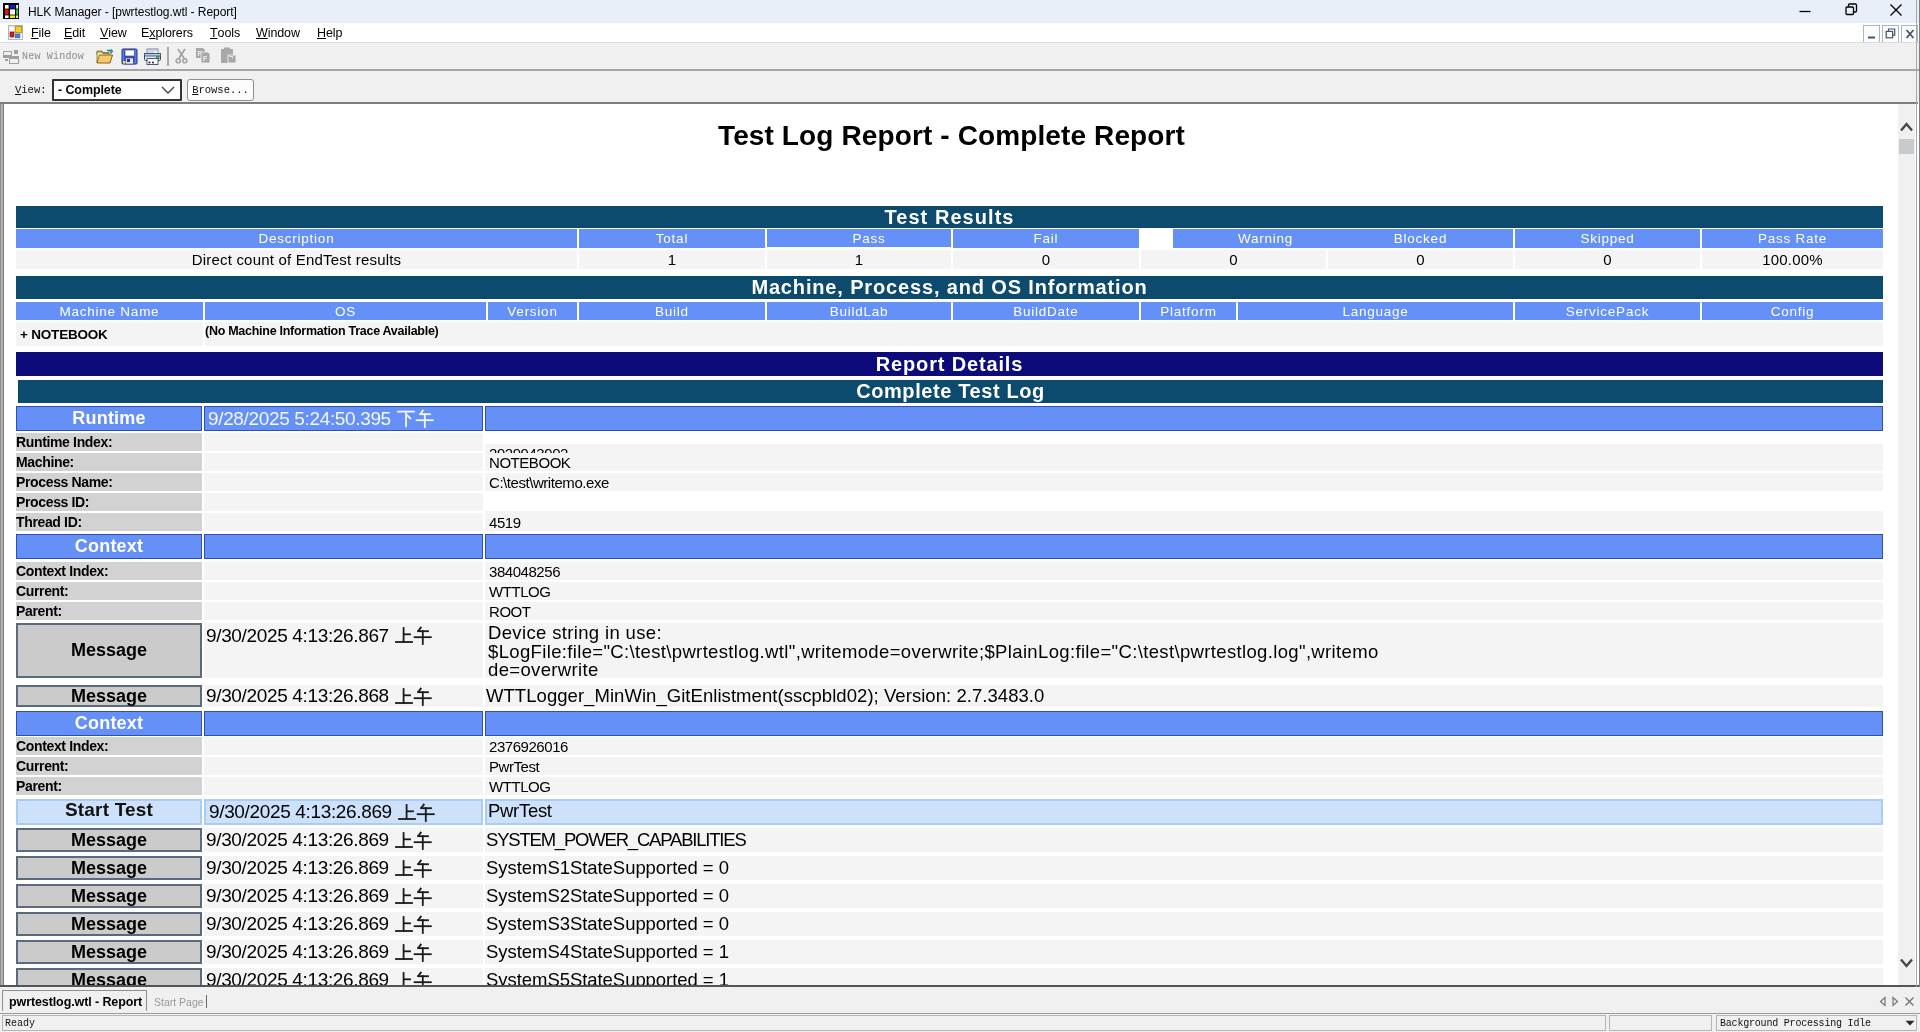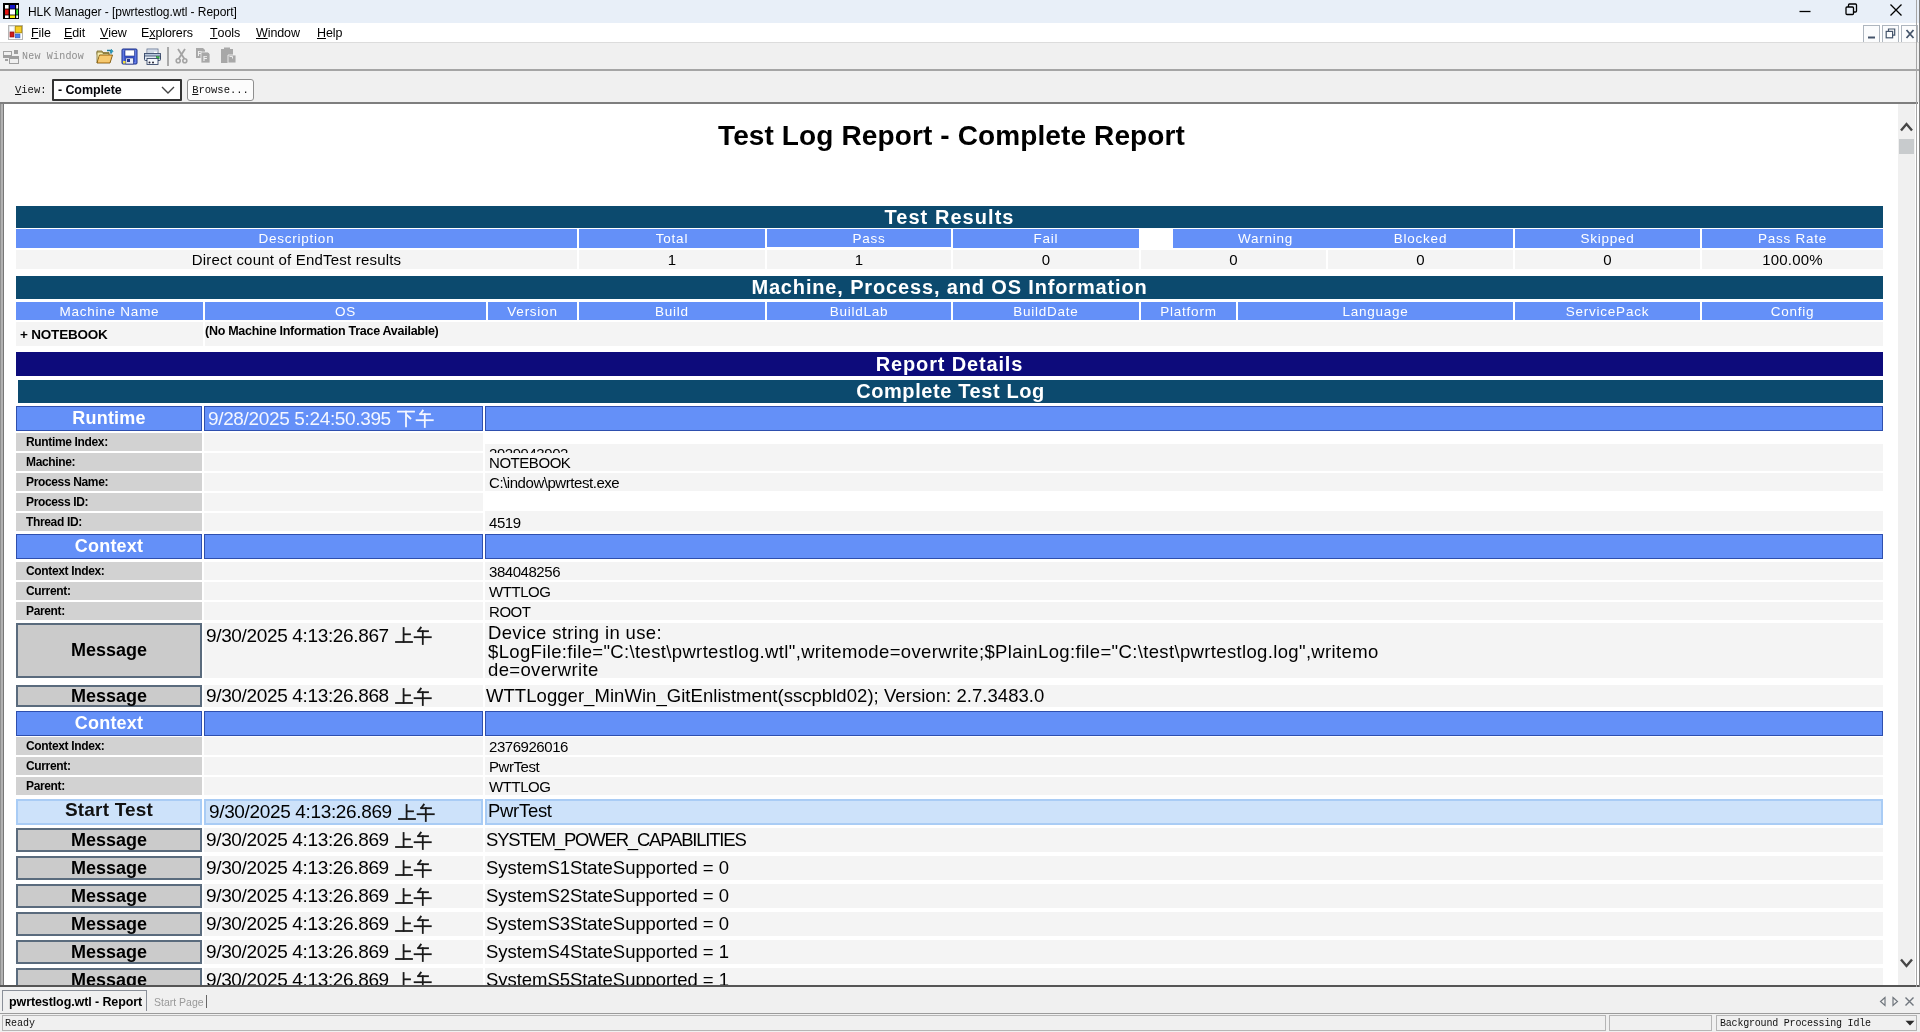--- a/index.html
+++ b/index.html
@@ -5,21 +5,21 @@
 .a{position:absolute}
 .tb{background:#e8eff8}
 .bar{display:flex;align-items:center;justify-content:center;color:#fff;font-weight:700}
 .navy{background:#0d0b7b}
 .royal{background:#0c4a6e}
 .corn{background:#6490f8;border:1px solid #2e4fae}
 .ch{display:flex;align-items:center;justify-content:center;color:#fff;font-size:13.5px;letter-spacing:.75px;background:#6490f8}
 .ws{background:#f4f4f4}
 .cell{display:flex;align-items:center}
 .cc{justify-content:center}
-.lbl{background:#d2d2d2;font-weight:700;font-size:12px;letter-spacing:-.35px;display:flex;align-items:center;padding-left:10px}
+.lbl{background:#d2d2d2;font-weight:700;font-size:14px;letter-spacing:-.35px;display:flex;align-items:center;padding-left:0}
 .val{font-size:15px;letter-spacing:-.45px;display:flex;align-items:center;padding-left:4px}
 .msgbox{background:#cbcbcb;border:2px solid #5a6b7d;display:flex;align-items:center;justify-content:center;font-weight:700;font-size:18px}
 .st{background:#cde2fa;border:2px solid #a9ccf5}
 .ts{font-size:19px;letter-spacing:-.35px;white-space:pre;display:flex;align-items:center}
 .mv{font-size:18.5px;letter-spacing:-.3px;white-space:pre;display:flex;align-items:center}
 .mono{font-family:"Liberation Mono",monospace}
 svg{display:block}
 </style></head><body>
 <svg width="0" height="0" style="position:absolute">
 <defs>
@@ -214,21 +214,21 @@
         </svg></div>
 <div class="a corn" style="left:481px;top:302px;width:1398px;height:25px;"></div>
 <div class="a lbl" style="left:12px;top:329px;width:186px;height:18px;">Runtime Index:</div>
 <div class="a ws" style="left:200px;top:329px;width:279px;height:18px;"></div>
 <div class="a ws val" style="left:481px;top:340px;width:1398px;height:18px;">2929943902</div>
 <div class="a lbl" style="left:12px;top:349px;width:186px;height:18px;">Machine:</div>
 <div class="a ws" style="left:200px;top:349px;width:279px;height:18px;"></div>
 <div class="a ws val" style="left:481px;top:349px;width:1398px;height:18px;">NOTEBOOK</div>
 <div class="a lbl" style="left:12px;top:369px;width:186px;height:18px;">Process Name:</div>
 <div class="a ws" style="left:200px;top:369px;width:279px;height:18px;"></div>
-<div class="a ws val" style="left:481px;top:369px;width:1398px;height:18px;">C:\indow\pwrtest.exe</div>
+<div class="a ws val" style="left:481px;top:369px;width:1398px;height:18px;">C:\test\writemo.exe</div>
 <div class="a lbl" style="left:12px;top:389px;width:186px;height:18px;">Process ID:</div>
 <div class="a ws" style="left:200px;top:389px;width:279px;height:18px;"></div>
 <div class="a ws val" style="left:481px;top:407px;width:1398px;height:18px;">15132</div>
 <div class="a lbl" style="left:12px;top:409px;width:186px;height:18px;">Thread ID:</div>
 <div class="a ws" style="left:200px;top:409px;width:279px;height:18px;"></div>
 <div class="a ws val" style="left:481px;top:409px;width:1398px;height:18px;">4519</div>
 <div class="a corn bar" style="left:12px;top:430px;width:186px;height:25px;font-size:18px;letter-spacing:.2px">Context</div>
 <div class="a corn ts" style="left:200px;top:430px;width:279px;height:25px;color:#f4f7ff;padding-left:3px"></div>
 <div class="a corn" style="left:481px;top:430px;width:1398px;height:25px;"></div>
 <div class="a lbl" style="left:12px;top:458px;width:186px;height:18px;">Context Index:</div>

